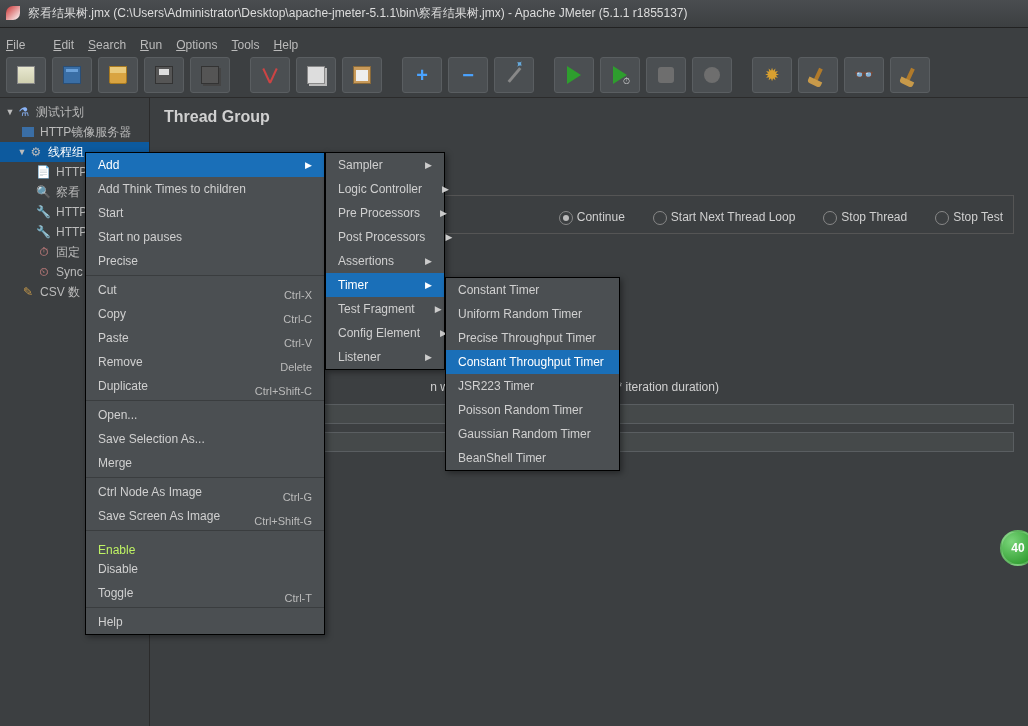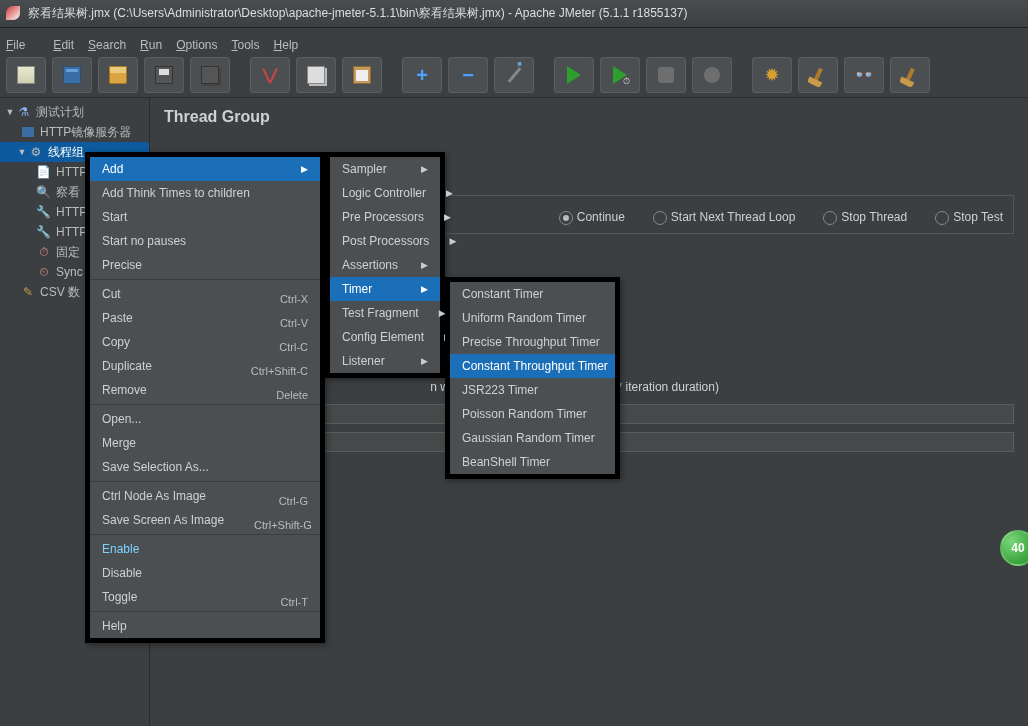--- a/index.html
+++ b/index.html
@@ -71,28 +71,28 @@
   .radio{ width:14px;height:14px;border-radius:50%;border:1px solid #888;display:inline-block;vertical-align:middle;margin-right:4px;position:relative;}
   .radio.checked::after{content:"";position:absolute;top:3px;left:3px;width:6px;height:6px;border-radius:50%;background:#bbb;}
   .chk{width:14px;height:14px;border:1px solid #888;display:inline-block;vertical-align:middle;margin-right:6px;background:#4b4f52;}
   .lbl{color:#d0d0d0;}
   .field-label{color:#d0d0d0;margin-right:8px;}
   .text-input{background:#45494a;border:1px solid #5a5e61;height:20px;flex:1;}
 
   .warn{color:#f0a030;margin-right:6px;}
 
   
-  .menu{ position:absolute; background:#4b4f52; border:5px solid #000000; box-shadow:2px 2px 6px rgba(0,0,0,.4); z-index:100; }
+  .menu{ position:absolute; background:#4b4f52; border:1px solid #000000; box-shadow:2px 2px 6px rgba(0,0,0,.4); z-index:100; }
   .menu .mi{ height:24px; display:flex; align-items:center; justify-content:space-between; padding:0 12px; color:#d0d0d0; white-space:nowrap; }
   .menu .mi .sc{ color:#bbb; margin-left:30px; font-size:11px;margin-top:10px;}
   .menu .mi .arr{ margin-left:20px; font-size:9px; color:#ccc;}
   .menu .mi.hl{ background:#1a6fb8; color:#fff;}
   .menu .mi.hl .arr{color:#fff;}
   .menu hr{ border:none;border-top:1px solid #3a3d3f; margin:2px 0;}
-  .menu .mi.dis{ color:#7dd3fc; }
+  .menu .mi.dis{ color:#bef264;align-items:flex-end; }
 
   .round-badge{position:absolute;right:-8px;top:530px;width:36px;height:36px;border-radius:50%;background:radial-gradient(circle at 30% 30%,#7ad67a,#1e8e1e);color:#fff;display:flex;align-items:center;justify-content:center;font-weight:bold;font-size:12px;border:2px solid #fff3;}
 
 </style>
 </head>
 <body>
 
 <div class="titlebar">
   <span class="icon"><span class="feather"></span></span>
   <span>察看结果树.jmx (C:\Users\Administrator\Desktop\apache-jmeter-5.1.1\bin\察看结果树.jmx) - Apache JMeter (5.1.1 r1855137)</span>
@@ -287,44 +287,44 @@
     </div>
     <div class="mi">
       <span>Precise</span>
     </div>
     <hr>
     <div class="mi">
       <span>Cut</span>
       <span class="sc">Ctrl-X</span>
     </div>
     <div class="mi">
+      <span>Copy</span>
+      <span class="sc">Ctrl-C</span>
+    </div>
+    <div class="mi">
       <span>Paste</span>
       <span class="sc">Ctrl-V</span>
     </div>
     <div class="mi">
-      <span>Copy</span>
-      <span class="sc">Ctrl-C</span>
+      <span>Remove</span>
+      <span class="sc">Delete</span>
     </div>
     <div class="mi">
       <span>Duplicate</span>
       <span class="sc">Ctrl+Shift-C</span>
     </div>
-    <div class="mi">
-      <span>Remove</span>
-      <span class="sc">Delete</span>
-    </div>
     <hr>
     <div class="mi">
       <span>Open...</span>
     </div>
     <div class="mi">
+      <span>Save Selection As...</span>
+    </div>
+    <div class="mi">
       <span>Merge</span>
-    </div>
-    <div class="mi">
-      <span>Save Selection As...</span>
     </div>
     <hr>
     <div class="mi">
       <span>Ctrl Node As Image</span>
       <span class="sc">Ctrl-G</span>
     </div>
     <div class="mi">
       <span>Save Screen As Image</span>
       <span class="sc">Ctrl+Shift-G</span>
     </div>

